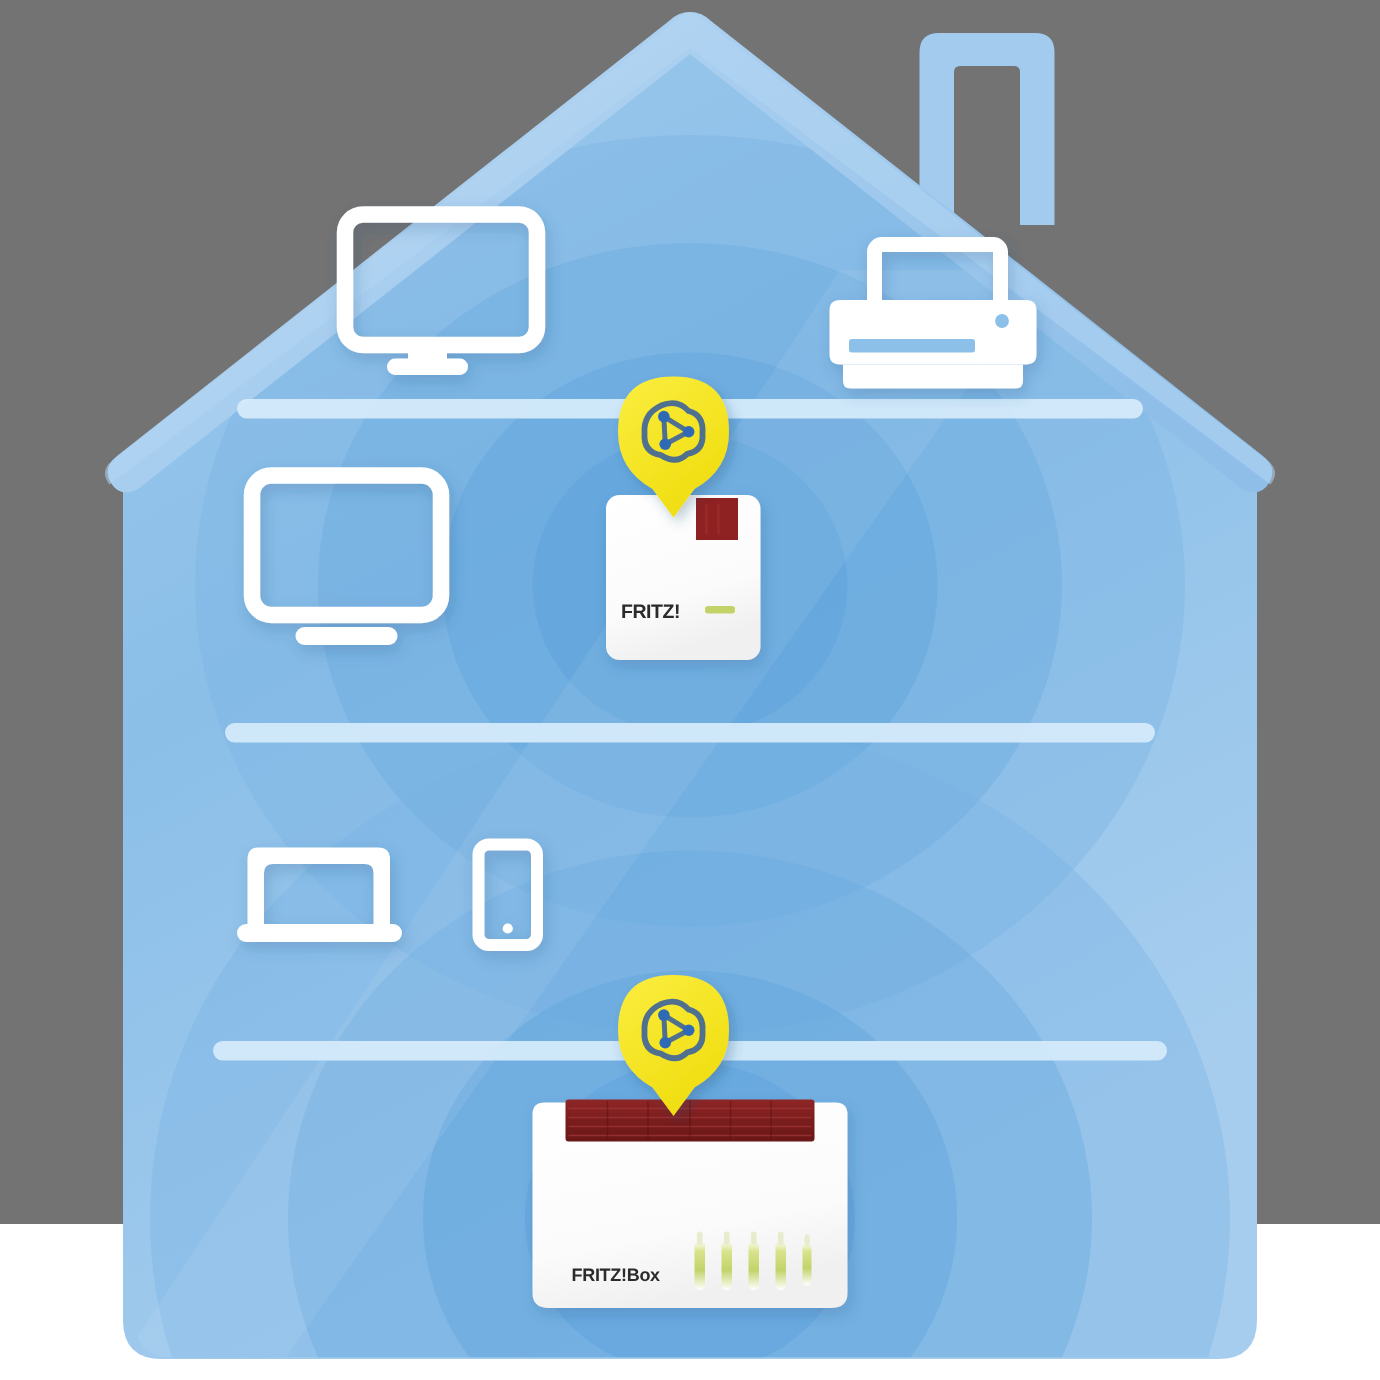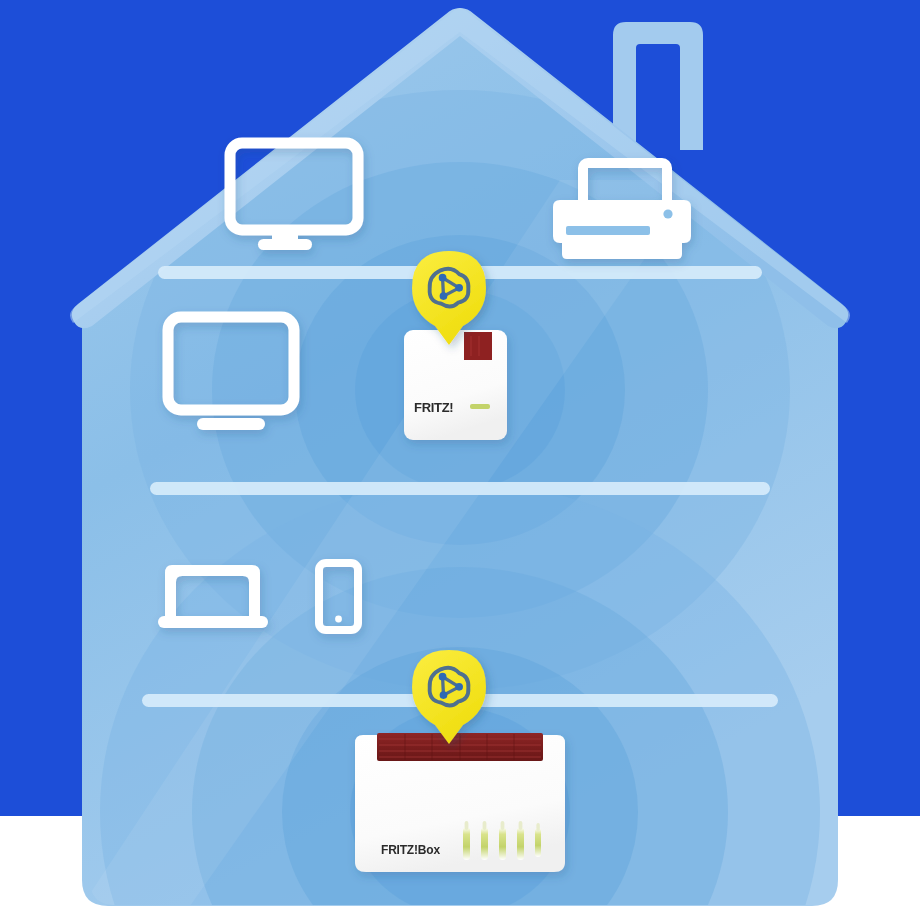--- a/index.html
+++ b/index.html
@@ -1,17 +1,17 @@
 <!DOCTYPE html>
 <html><head>
 <meta charset="utf-8">
 <style>
   html,body{margin:0;padding:0;background:#ffffff;}
   body{width:920px;height:920px;overflow:hidden;font-family:"Liberation Sans",sans-serif;}
-  #stage{position:relative;width:920px;height:816px;background:#1d4ed8;}
+  #stage{position:relative;width:920px;height:816px;background:#737373;}
   svg#scene{display:block;width:920px;height:920px;}
   .lbl{font-family:"Liberation Sans",sans-serif;font-weight:bold;}
 </style>
 </head>
 <body>
 
 <div id="stage">
 <svg id="scene" viewBox="0 0 920 920" xmlns="http://www.w3.org/2000/svg">
   <defs>
     <linearGradient id="wallGrad" x1="0" y1="0" x2="0.45" y2="1">

